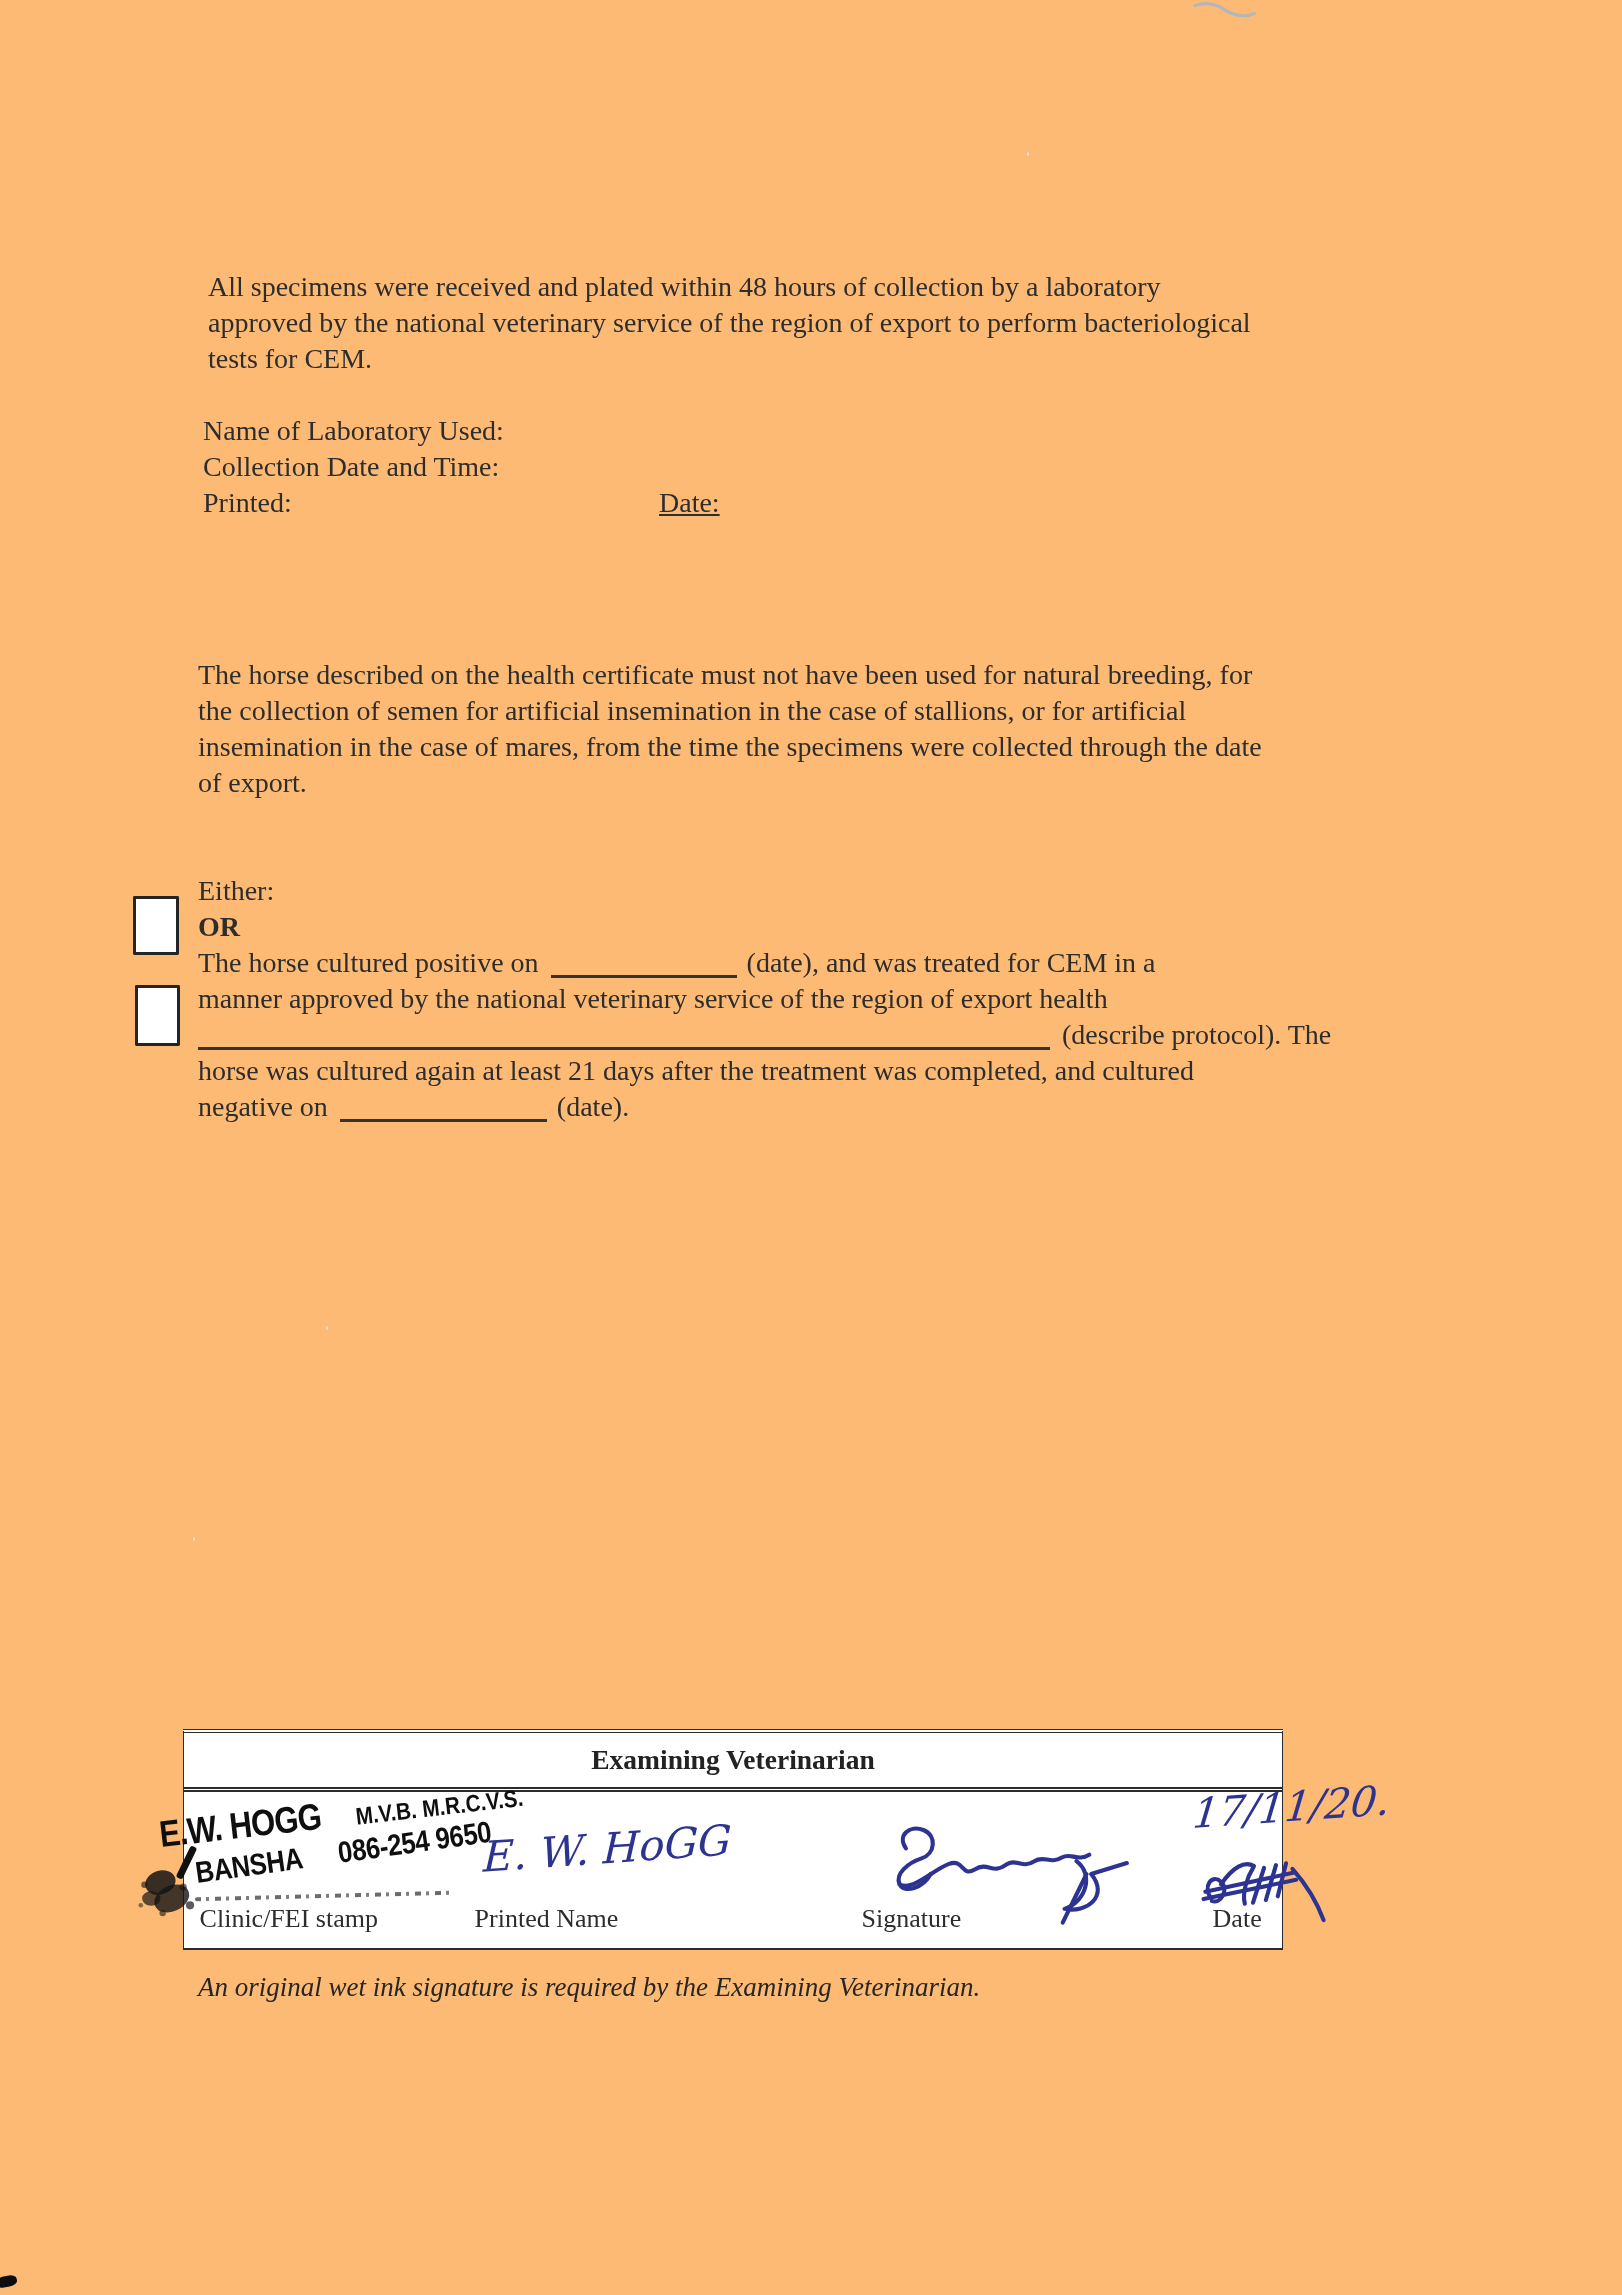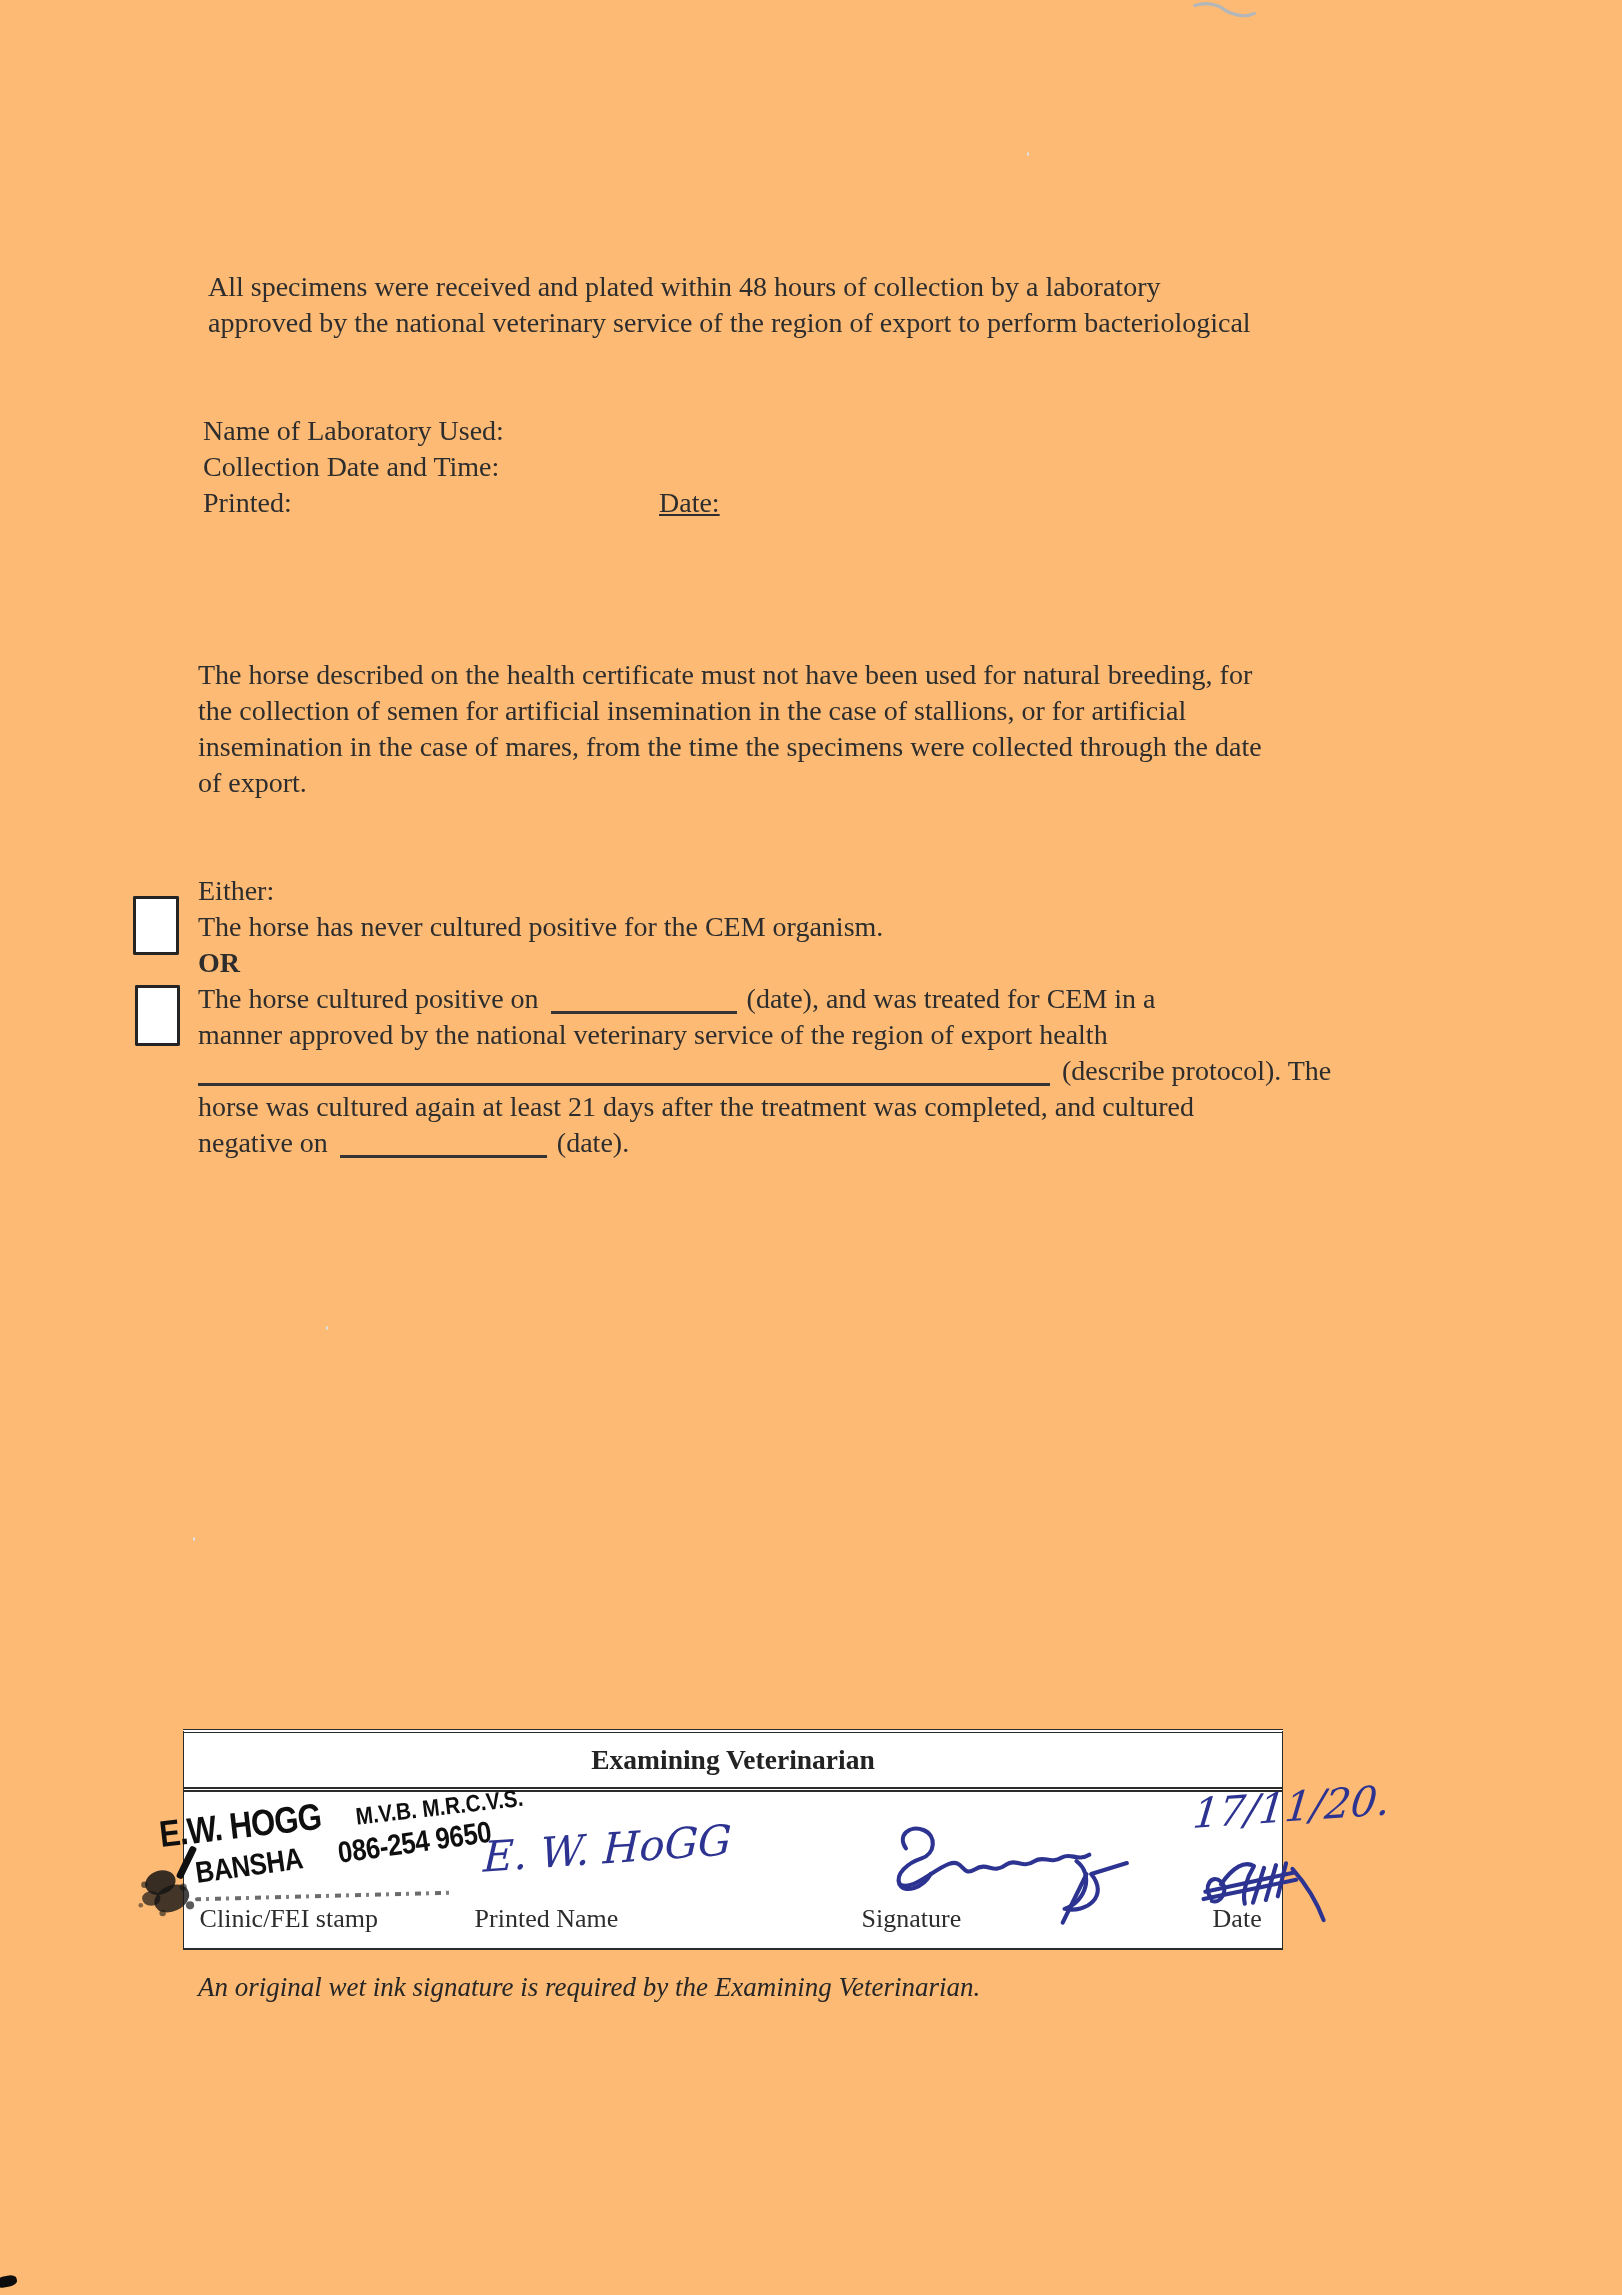--- a/index.html
+++ b/index.html
@@ -53,20 +53,21 @@
 
 <div id="page">
 
   <svg class="abs" style="left:1191px;top:0px;" width="78" height="23" viewBox="0 0 170 50">
     <path d="M8,12 C30,4 48,8 62,14 C70,18 74,24 86,28 C100,33 116,36 127,33 C133,31 136,30 138,29" fill="none" stroke="#b3b7ba" stroke-width="7" stroke-linecap="round"></path>
   </svg>
 
   <div class="abs" style="left:208px;top:269px;">
     <div class="line">All specimens were received and plated within 48 hours of collection by a laboratory</div>
     <div class="line">approved by the national veterinary service of the region of export to perform bacteriological</div>
+    <div class="line">tests for CEM.</div>
   </div>
 
   <div class="abs" style="left:203px;top:413px;">
     <div class="line">Name of Laboratory Used:</div>
     <div class="line">Collection Date and Time:</div>
     <div class="line">Printed:</div>
   </div>
   <div class="abs line" style="left:659px;top:485px;text-decoration:underline;">Date:</div>
 
   <div class="abs" style="left:198px;top:657px;">
@@ -74,21 +75,20 @@
     <div class="line">the collection of semen for artificial insemination in the case of stallions, or for artificial</div>
     <div class="line">insemination in the case of mares, from the time the specimens were collected through the date</div>
     <div class="line">of export.</div>
   </div>
 
   <div class="cbx" style="left:133px;top:896px;width:40px;height:53px;" role="checkbox" aria-checked="false"></div>
   <div class="cbx" style="left:135px;top:985px;width:39px;height:55px;" role="checkbox" aria-checked="false"></div>
 
   <div class="abs" style="left:198px;top:873px;">
     <div class="line">Either:</div>
-    <div class="line">The horse has never cultured positive for the CEM organism.</div>
     <div class="line bold">OR</div>
     <div class="line"><span>The horse cultured positive on</span><span class="blank blank-b"></span><span>(date), and was treated for CEM in a</span></div>
     <div class="line">manner approved by the national veterinary service of the region of export health</div>
     <div class="line"><span class="blank blank-d"></span><span>(describe protocol). The</span></div>
     <div class="line">horse was cultured again at least 21 days after the treatment was completed, and cultured</div>
     <div class="line"><span>negative on</span><span class="blank blank-f"></span><span>(date).</span></div>
   </div>
 
   <div class="vtable">
     <div class="vhead">Examining Veterinarian</div>

